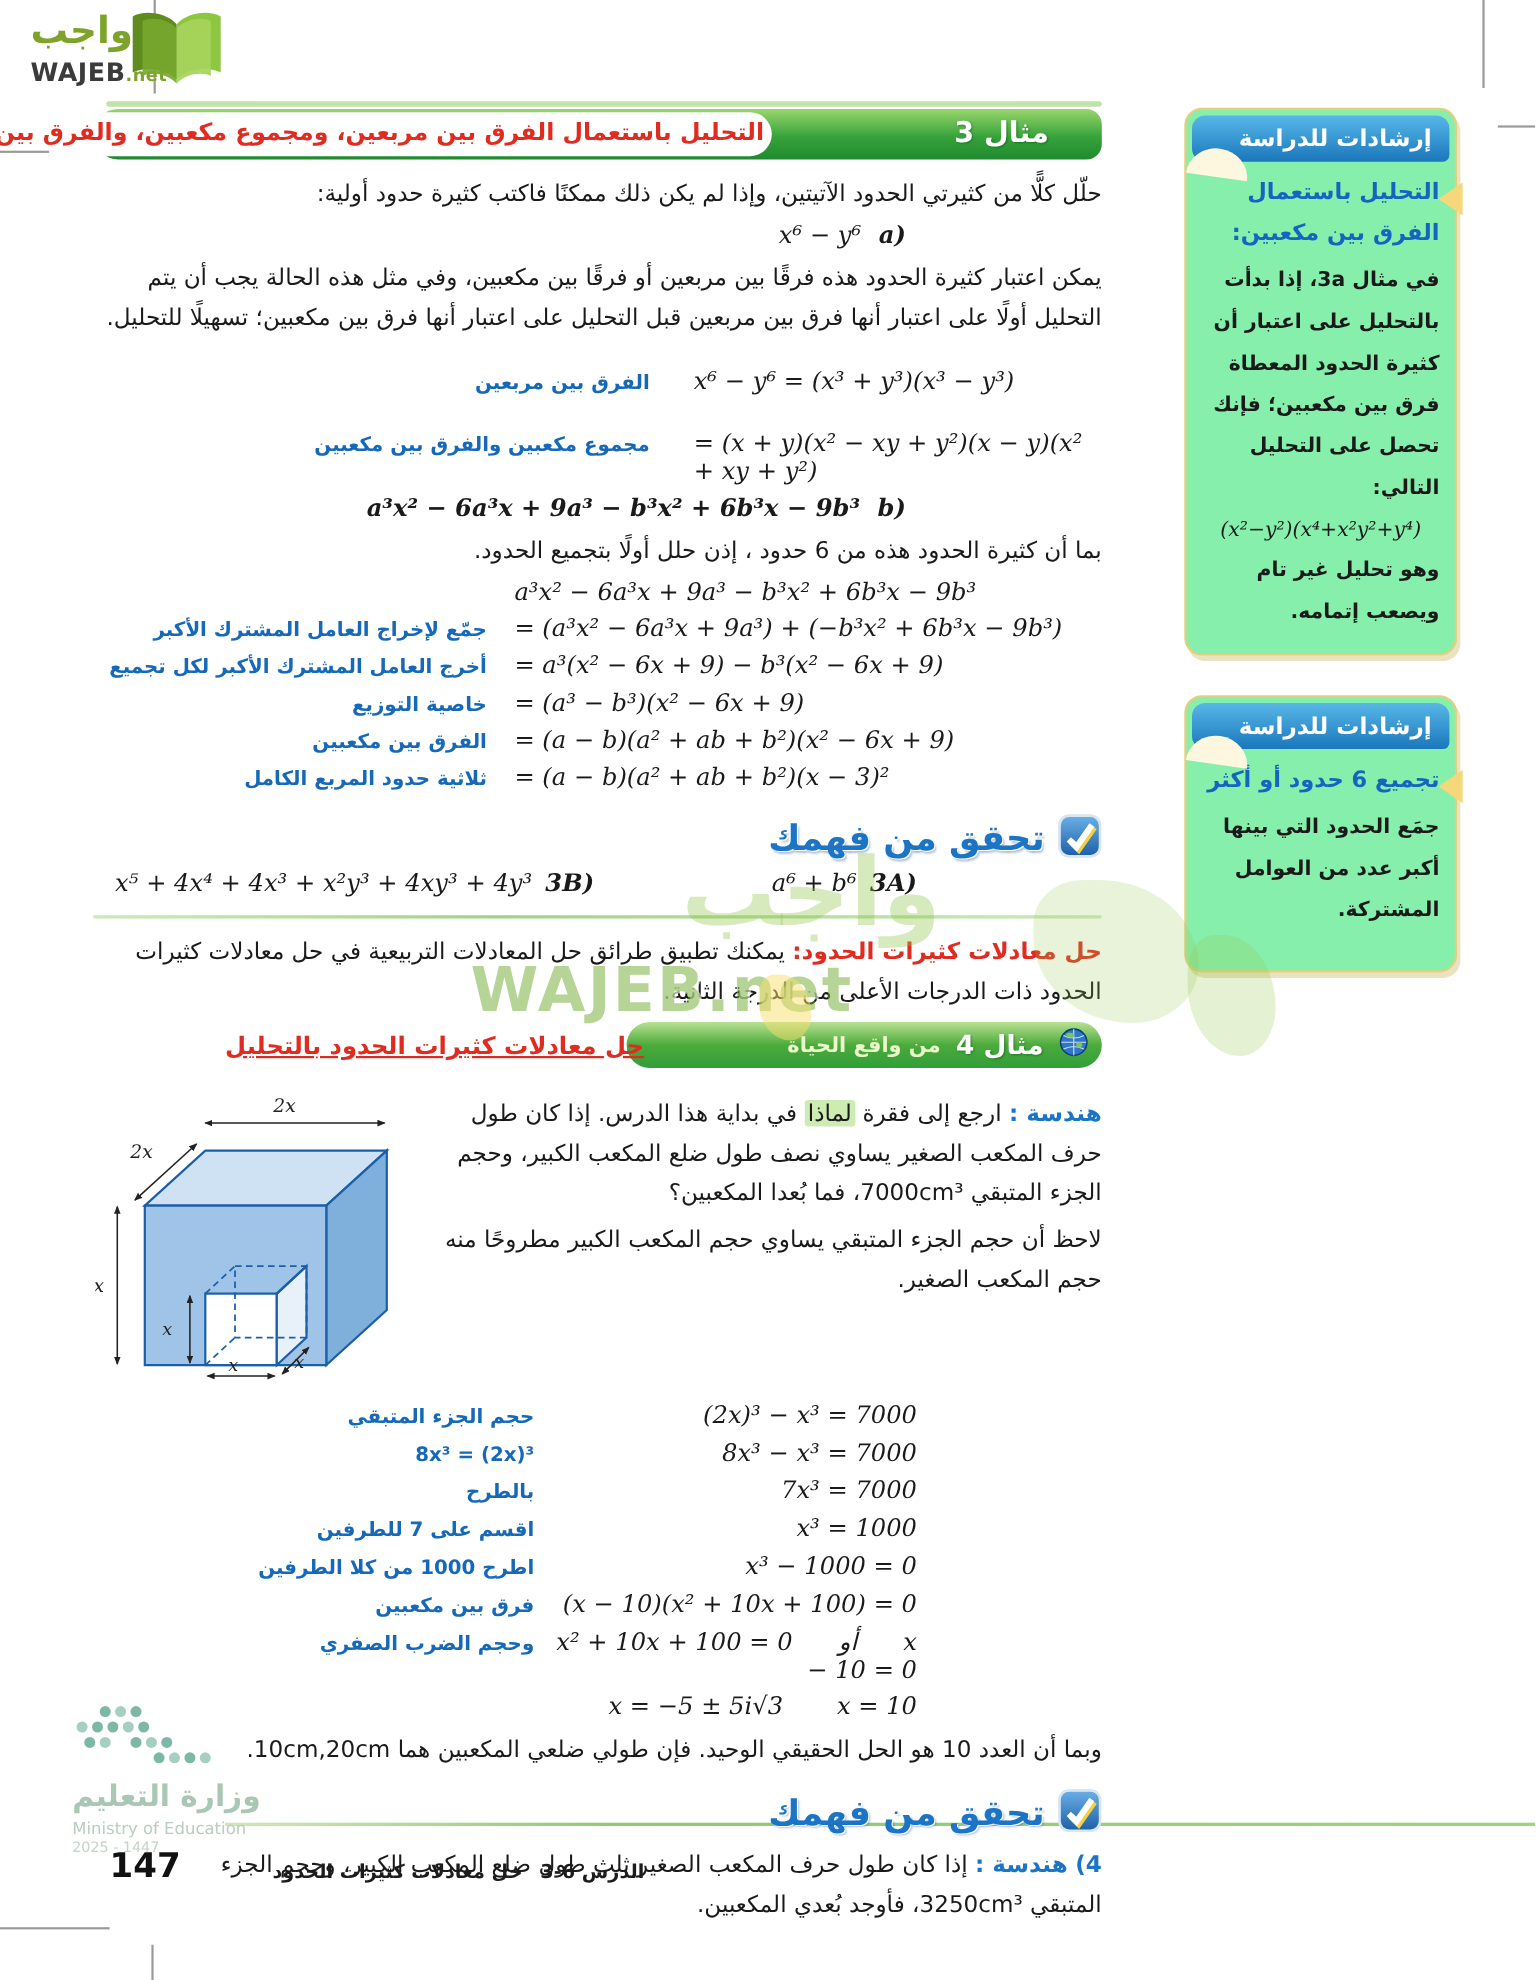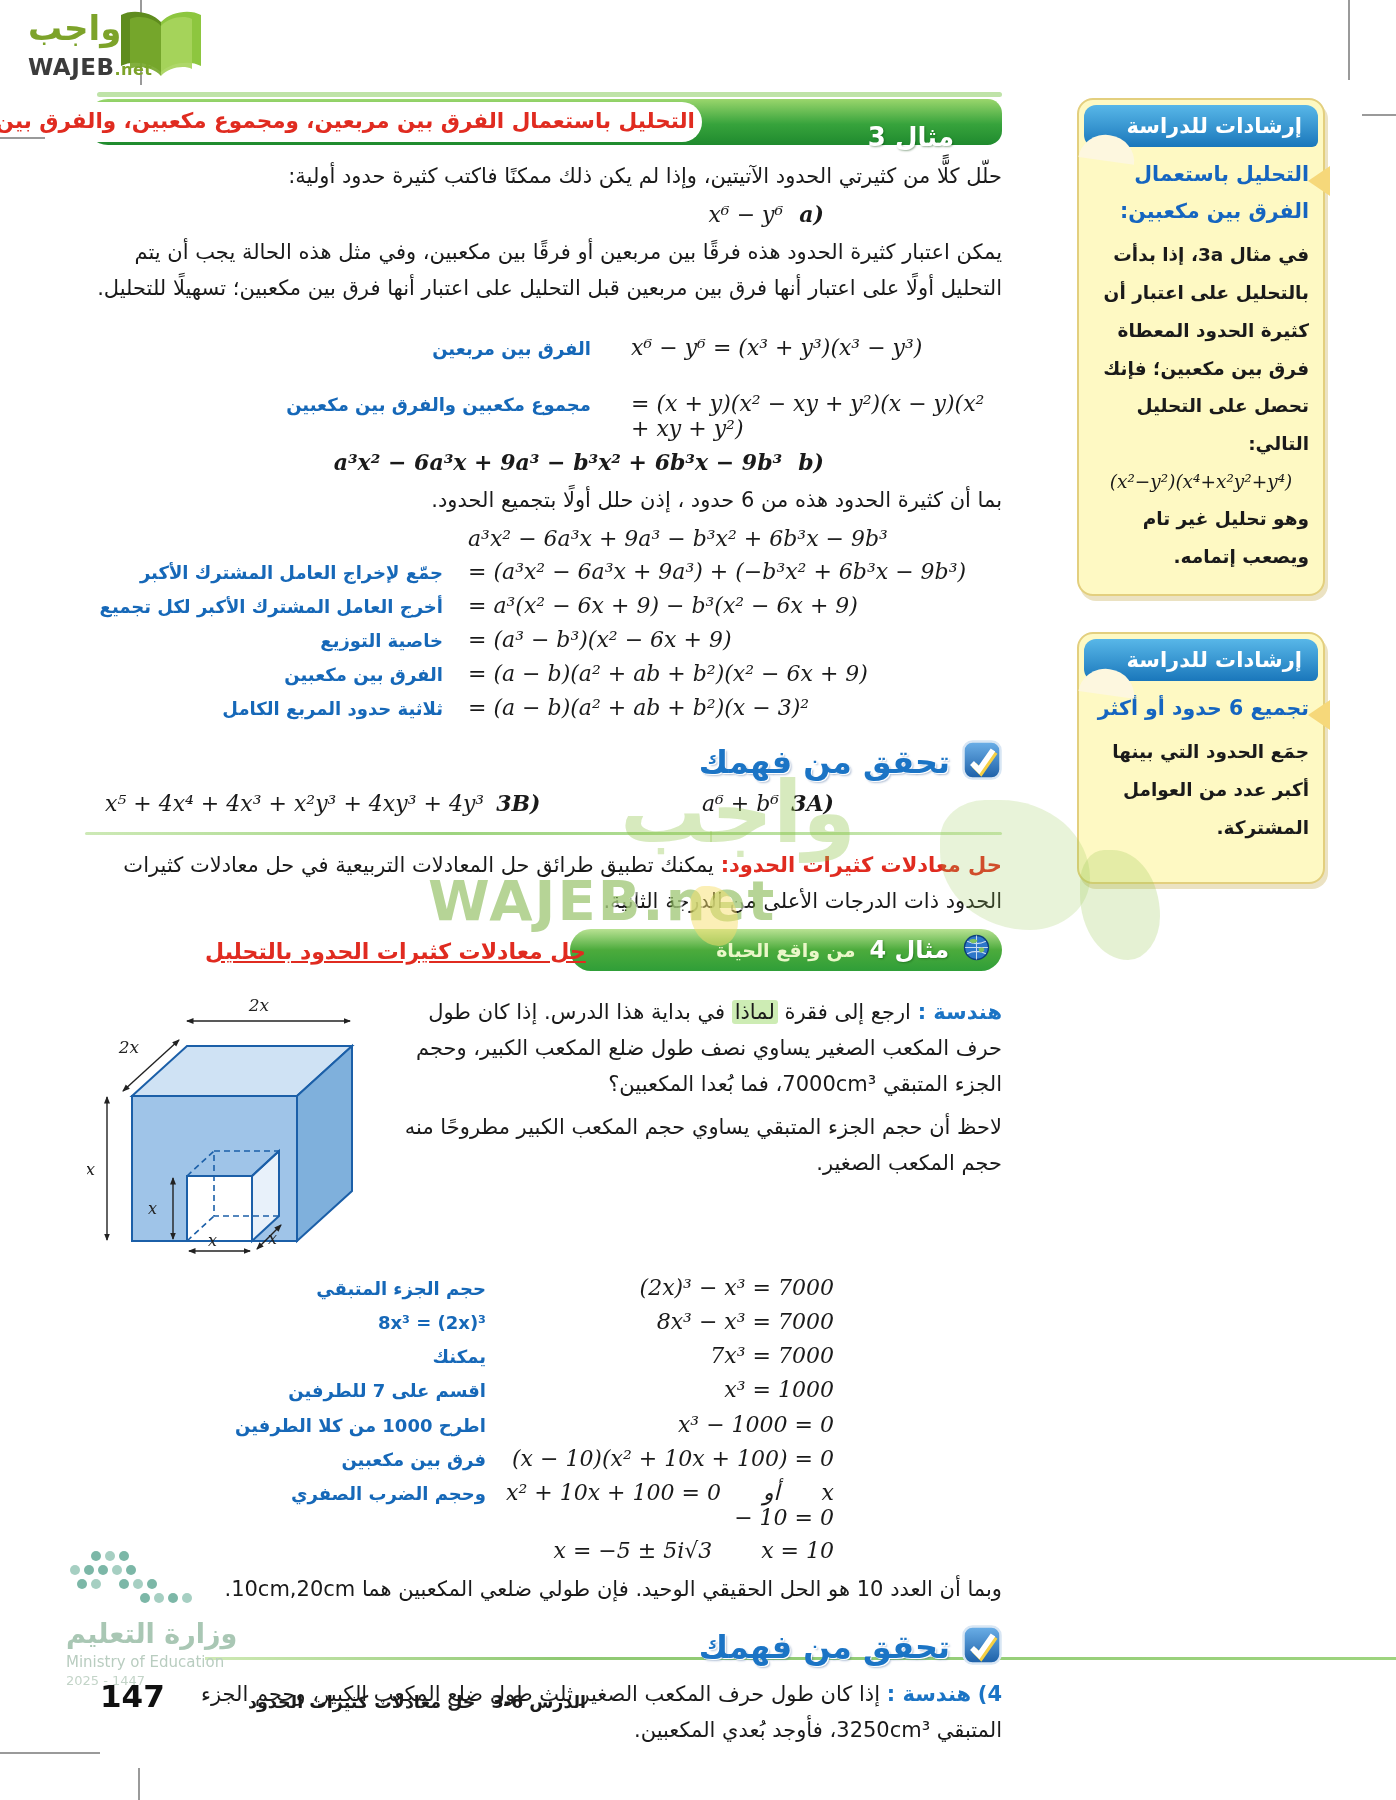--- a/index.html
+++ b/index.html
@@ -24,21 +24,21 @@
   
   .main{position:absolute;left:85px;top:92px;width:917px;z-index:1;}
 
   
   .banner3{position:relative;height:58px;margin-bottom:8px;}
   .banner3 .topline{position:absolute;top:0;left:12px;right:0;height:5px;background:#bfe3a8;border-radius:3px;}
   .banner3 .bar{position:absolute;top:7px;left:0;right:0;height:46px;border-radius:26px 16px 16px 26px;
     background:linear-gradient(180deg,#9ad66c 0%,#37a33c 55%,#1f8a2e 100%);}
   .banner3 .white{position:absolute;top:10px;left:0;width:617px;height:40px;background:#fff;
     border-radius:0 22px 22px 0;}
-  .banner3 .ex-label{position:absolute;top:30px;right:48px;color:#fff;font-weight:700;font-size:26px;
+  .banner3 .ex-label{position:absolute;top:14px;right:48px;color:#fff;font-weight:700;font-size:26px;
     text-shadow:1px 1px 2px rgba(0,60,0,.4);}
   .banner3 .title{position:absolute;top:16px;left:10px;width:600px;font-size:21.5px;font-weight:700;color:#e02b20;
     text-align:right;white-space:nowrap;}
 
   .body-p{margin:7px 0;line-height:1.72;font-size:21px;text-align:right;}
 
   .part-row{display:flex;gap:16px;padding-right:178px;margin:4px 0;align-items:baseline;}
   .pnum{font-family:"DejaVu Serif","Liberation Serif",serif;font-style:italic;font-weight:700;font-size:22px;}
   .bold-math{font-weight:700;}
 
@@ -74,21 +74,21 @@
   .hl{background:#cdecb4;border-radius:3px;padding:0 3px;}
 
   .geo{display:flex;gap:12px;margin-top:6px;}
   .geo-text{flex:1;}
   .cube-wrap{flex:0 0 292px;width:292px;padding-top:4px;}
 
   .item4{width:860px;}
 
   
   .sidebar{position:absolute;left:1077px;top:98px;width:248px;z-index:1;}
-  .tipbox{position:relative;background:#fef9c3;border:2.5px solid #e3cf7e;border-radius:16px;
+  .tipbox{position:relative;background:#86efac;border:2.5px solid #e3cf7e;border-radius:16px;
     box-shadow:3px 5px 0 rgba(210,190,120,.45);padding:56px 14px 18px 14px;box-sizing:border-box;margin-bottom:36px;}
   .tipbox .hdr{position:absolute;top:5px;left:5px;right:5px;height:42px;border-radius:12px 12px 6px 12px;
     background:linear-gradient(180deg,#58b7e8,#1a77bb);color:#fff;font-weight:700;font-size:21px;
     display:flex;align-items:center;padding-right:16px;box-sizing:border-box;}
   .tipbox .hdr::after{content:'';position:absolute;left:-4px;bottom:-14px;width:56px;height:26px;
     background:#fdf7df;border-radius:50% 50% 0 0/100% 100% 0 0;transform:rotate(8deg);}
   .tip-arrow{position:absolute;right:-7px;top:66px;width:0;height:0;
     border-top:15px solid transparent;border-bottom:15px solid transparent;border-right:22px solid #f6d87a;}
   .tip-title{color:#1565c0;font-weight:700;font-size:20.5px;line-height:1.8;margin-bottom:6px;}
   .tip-body{font-size:18.5px;font-weight:600;line-height:2.05;text-align:right;}
@@ -317,21 +317,21 @@
   <div class="mrow">
       <div class="meq math" dir="ltr">(2x)³ − x³ = 7000</div>
       <div class="mlabel">حجم الجزء المتبقي</div>
     </div>
       <div class="mrow">
       <div class="meq math" dir="ltr">8x³ − x³ = 7000</div>
       <div class="mlabel">8x³ = (2x)³</div>
     </div>
       <div class="mrow">
       <div class="meq math" dir="ltr">7x³ = 7000</div>
-      <div class="mlabel">يمكنك</div>
+      <div class="mlabel">بالطرح</div>
     </div>
       <div class="mrow">
       <div class="meq math" dir="ltr">x³ = 1000</div>
       <div class="mlabel">اقسم على 7 للطرفين</div>
     </div>
       <div class="mrow">
       <div class="meq math" dir="ltr">x³ − 1000 = 0</div>
       <div class="mlabel">اطرح 1000 من كلا الطرفين</div>
     </div>
       <div class="mrow">

